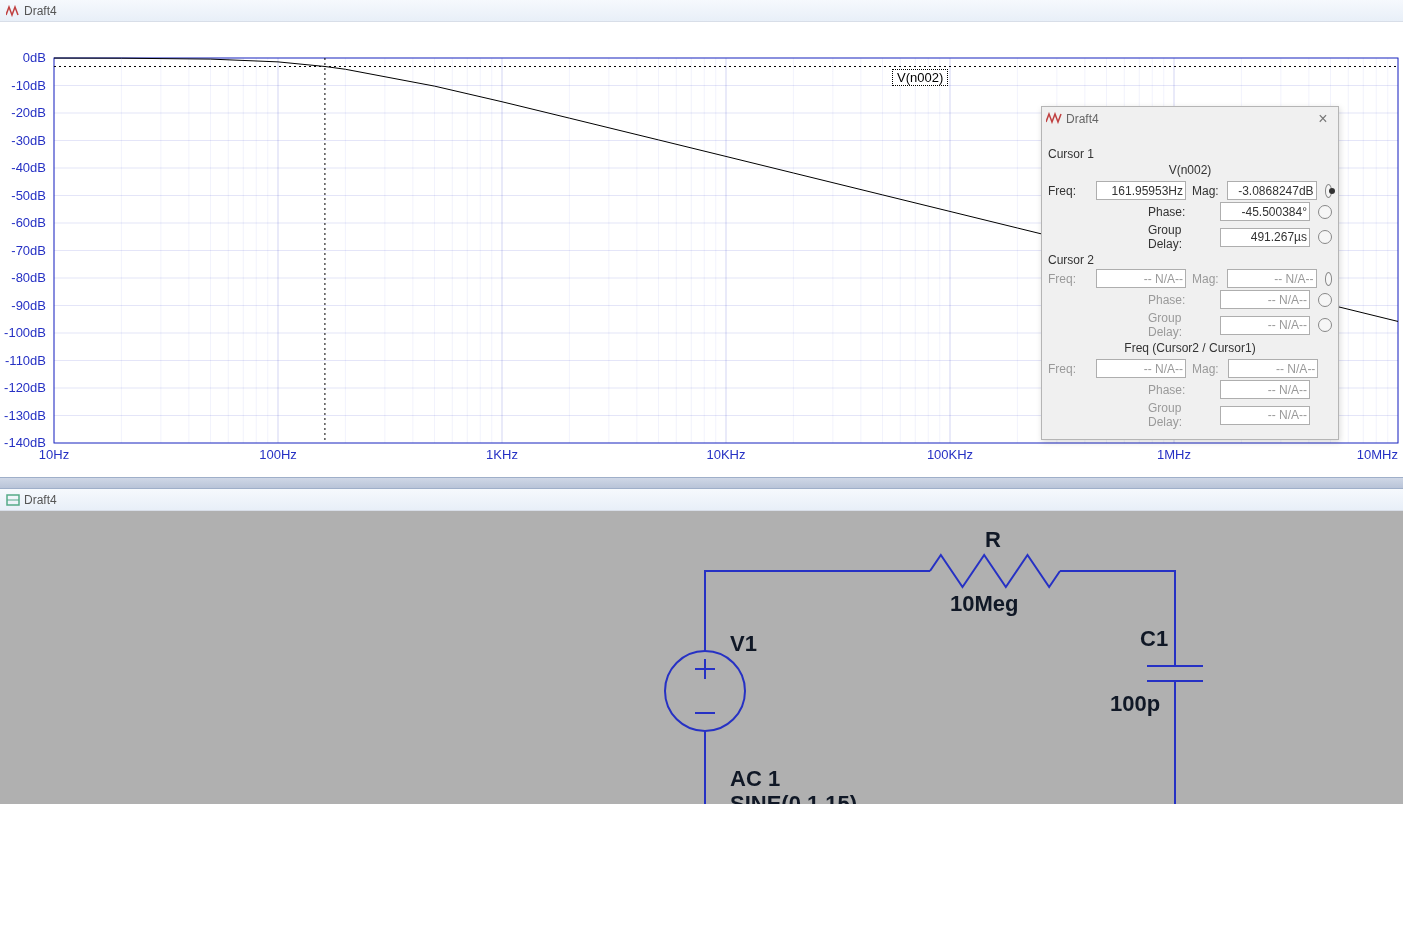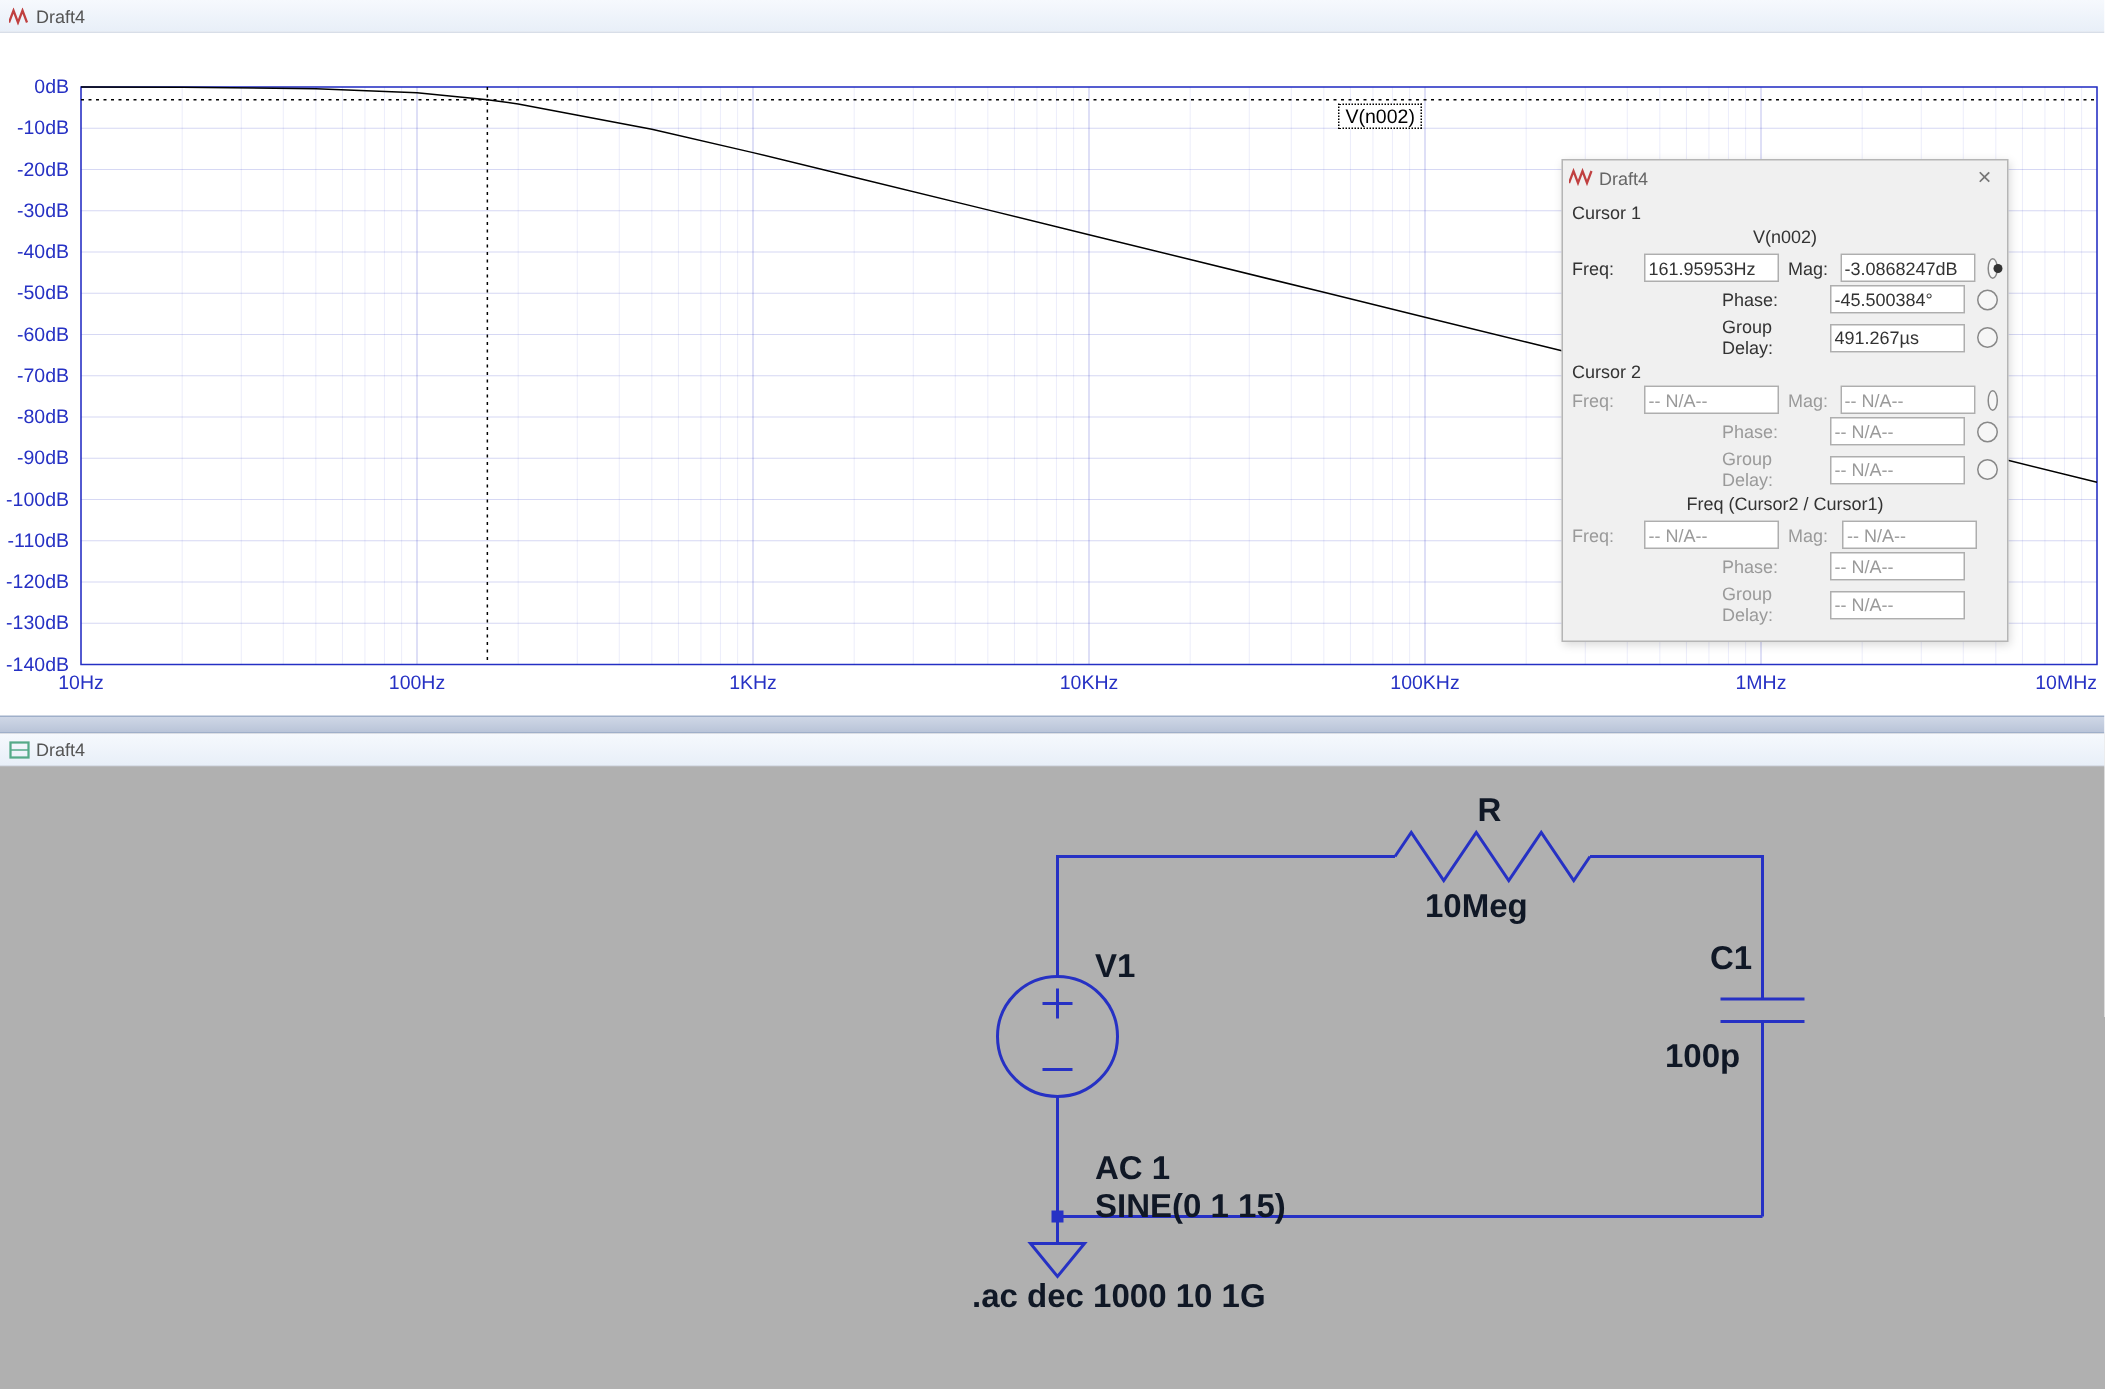--- a/index.html
+++ b/index.html
@@ -1,42 +1,42 @@
 <!DOCTYPE html>
 <html><head>
 <meta charset="utf-8">
 <style>
   * { box-sizing: border-box; }
   html, body { margin: 0; padding: 0; font-family: Tahoma, Arial, sans-serif; font-size: 12px; background: #fff; }
-  .app { width: 1403px; height: 926px; position: relative; overflow: hidden; }
+  .app { width: 1403px; height: 804px; position: relative; overflow: hidden; }
 
   
   .panel-header { height: 22px; background: linear-gradient(#f6f9fd,#e8eff8); border-bottom: 1px solid #d8dee8; display:flex; align-items:center; padding-left:6px; color:#555; font-size:12px; }
   .panel-header .plot-icon { width:14px; height:12px; margin-right:4px; display:inline-block; position:relative; }
   .panel-header .plot-icon svg { display:block; }
 
   .plot-panel { height: 455px; width:1403px; position:relative; }
   .plot-area { position:absolute; left:0; top:16px; width:1403px; height:433px; background:#fff; }
   .plot-svg { position:absolute; left:0; top:0; }
 
   .trace-label-box { position:absolute; top:31px; left:892px; font-size:13px; color:#000; border:1px dotted #000; padding:0 4px; background:#fff; }
 
   
   .cursor-win { position:absolute; top:68px; left:1041px; width:298px; background:#f0f0f0; border:1px solid #b5b5b5; box-shadow:1px 2px 6px rgba(0,0,0,.15); font-size:12px; }
   .cursor-title { height:24px; display:flex; align-items:center; padding:0 4px; }
   .cursor-title .t-icon { width:16px; height:14px; margin-right:4px; }
   .cursor-title .t-text { flex:1; color:#666; }
   .cursor-title .close { width:22px; color:#777; font-size:16px; text-align:center; cursor:pointer; }
-  .cursor-body { padding:2px 6px 8px 6px; }
+  .cursor-body { padding:2px 6px 8px 6px;margin-top:12px; }
   .grp-label { color:#333; font-size:12px; margin-top:2px; }
   .grp-title-center { text-align:center; color:#333; margin:2px 0 4px 0; }
   .row { display:flex; align-items:center; margin:2px 0; }
   .row .lab { width:48px; text-align:right; padding-right:20px; color:#333; }
   .row .lab.dis { color:#9a9a9a; }
-  .row .inp { flex:1; max-width:90px; height:19px; border:1px solid #aeaeae; background:#fff; color:#333; font-size:12px; text-align:left; margin-right:6px; }
+  .row .inp { flex:1; max-width:90px; height:19px; border:1px solid #aeaeae; background:#fff; color:#333; font-size:12px; text-align:right; margin-right:6px; }
   .row .inp.na { color:#9a9a9a; }
   .row .lab2 { width:72px; text-align:left; padding-right:4px; color:#333; }
   .row .lab2.dis { color:#9a9a9a; }
   .row .radio { width:14px; height:14px; border:1px solid #888; border-radius:50%; margin-left:2px; position:relative; background:#f6f6f6; }
   .row .radio.sel::after { content:''; position:absolute; left:3px; top:3px; width:6px; height:6px; background:#333; border-radius:50%; }
   .spacer { width:48px; }
 
   
   .splitter { height:12px; background:linear-gradient(#cfd7e6,#b9c4d8); border-top:1px solid #9fafc9; border-bottom:1px solid #9fafc9; }
 

